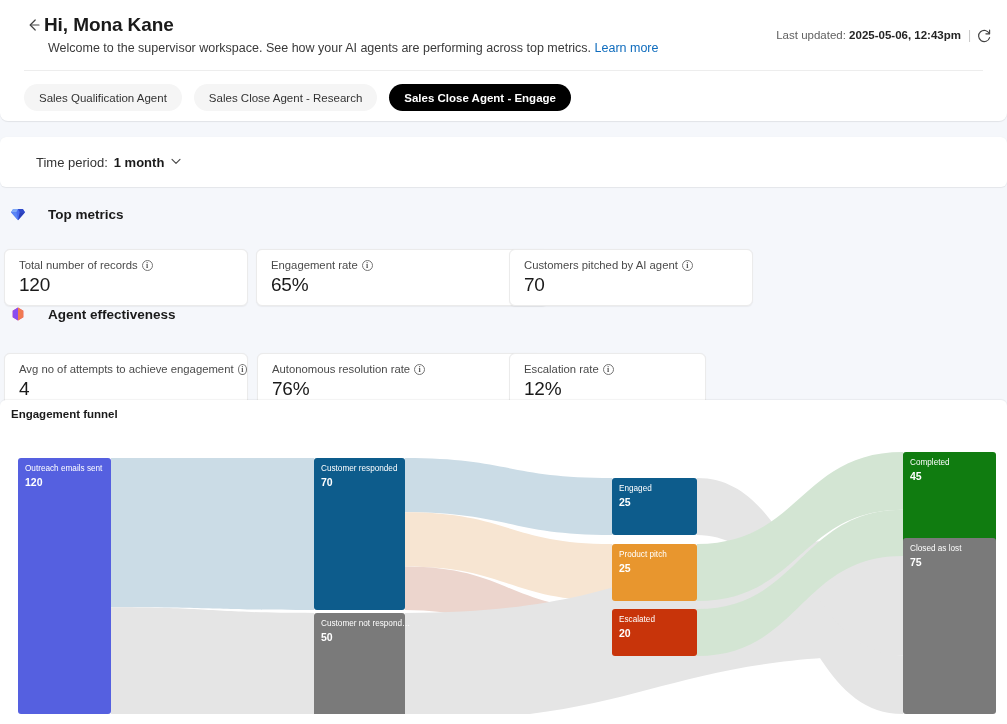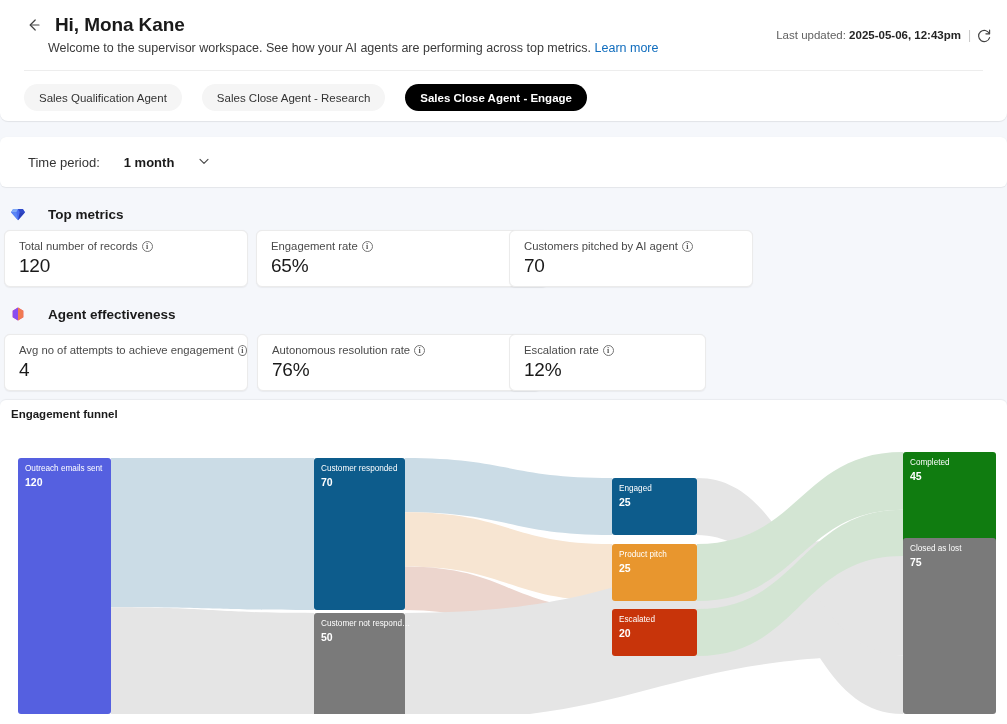--- a/index.html
+++ b/index.html
@@ -12,21 +12,21 @@
   }
   .page { width: 1007px; height: 724px; position: relative; background: #f5f7fb; }
 
   
   .header-card {
     position: absolute; left: 0; top: 0; width: 1007px; height: 121px;
     background: #ffffff;
     border-radius: 0 0 8px 8px;
     box-shadow: 0 0.5px 1px rgba(0,0,0,0.08);
   }
-  .head-row { position: absolute; left: 24px; top: 14px; display: flex; align-items: center; gap: 11px; }
+  .head-row { position: absolute; left: 24px; top: 14px; display: flex; align-items: center; }
   .back-arrow {
     width: 20px; height: 20px; display: flex; align-items: center; justify-content: center;
     color: #424242; font-size: 19px; line-height: 1; cursor: pointer;
   }
   .greeting { font-size: 19px; font-weight: 700; color: #1a1a1a; letter-spacing: -0.1px; }
   .subtitle {
     position: absolute; left: 48px; top: 41px;
     font-size: 12.5px; color: #3a3a3a; line-height: 15px;
   }
   .learn-more { color: #0f6cbd; text-decoration: none; cursor: pointer; }
@@ -37,57 +37,58 @@
   }
   .updated b { color: #242424; font-weight: 700; }
   .updated-sep { position: absolute; right: 36px; top: 28px; color: #c8c8c8; font-size: 12px; }
   .refresh-btn {
     position: absolute; right: 14px; top: 27px;
     width: 18px; height: 18px; cursor: pointer; color: #424242;
   }
   .hdr-divider { position: absolute; left: 24px; right: 24px; top: 70px; height: 1px; background: #ededed; }
 
   
-  .tabs { position: absolute; left: 24px; top: 84px; display: flex; gap: 20px; }
+  .tabs { position: absolute; left: 24px; top: 84px; display: flex; gap: 12px; }
   .tab {
     height: 27px; padding: 0 15px; border-radius: 14px;
     display: flex; align-items: center; justify-content: center;
     font-size: 11.5px; color: #333; background: #f5f5f5; cursor: pointer;
     white-space: nowrap; border: none;
   }
   .tab.active { background: #000000; color: #fff; font-weight: 700; }
 
   
   .period-card {
     position: absolute; left: 0; top: 137px; width: 1007px; height: 50px;
     background: #ffffff; border-radius: 6px;
     box-shadow: 0 0.5px 1px rgba(0,0,0,0.07);
     display: flex; align-items: center;
   }
   .period-btn {
-    margin-left: 28px; display: flex; align-items: center; gap: 24px;
+    margin-left: 36px; display: flex; align-items: center; gap: 6px;
     font-size: 13px; color: #333; cursor: pointer; background: none; border: none;
     font-family: inherit;
   }
   .period-btn b { font-weight: 700; color: #1a1a1a; }
   .chev { font-size: 9px; color: #444; margin-left: 1px; }
 
   
   .section-head {
     position: absolute; display: flex; align-items: center; gap: 22px;
     font-size: 13.5px; font-weight: 700; color: #1a1a1a;
   }
   .sec-icon { width: 16px; height: 16px; display: block; }
 
   
   .metric-card {
     position: absolute; height: 57px; background: #fff;
     border: 1px solid #ebebeb; border-radius: 6px;
     box-shadow: 0 0.5px 1.2px rgba(0,0,0,0.05);
     padding: 9px 0 0 14px;
+    margin-top: 19px;
   }
   .metric-label {
     font-size: 11.3px; color: #4a4a4a; display: flex; align-items: center; gap: 4px;
     white-space: nowrap;
   }
   .info-i {
     display: inline-block; width: 11px; height: 11px; border: 1px solid #757575;
     border-radius: 50%; font-size: 8px; line-height: 9px; text-align: center;
     color: #555; font-weight: 700; font-family: "Liberation Serif", serif;
   }

